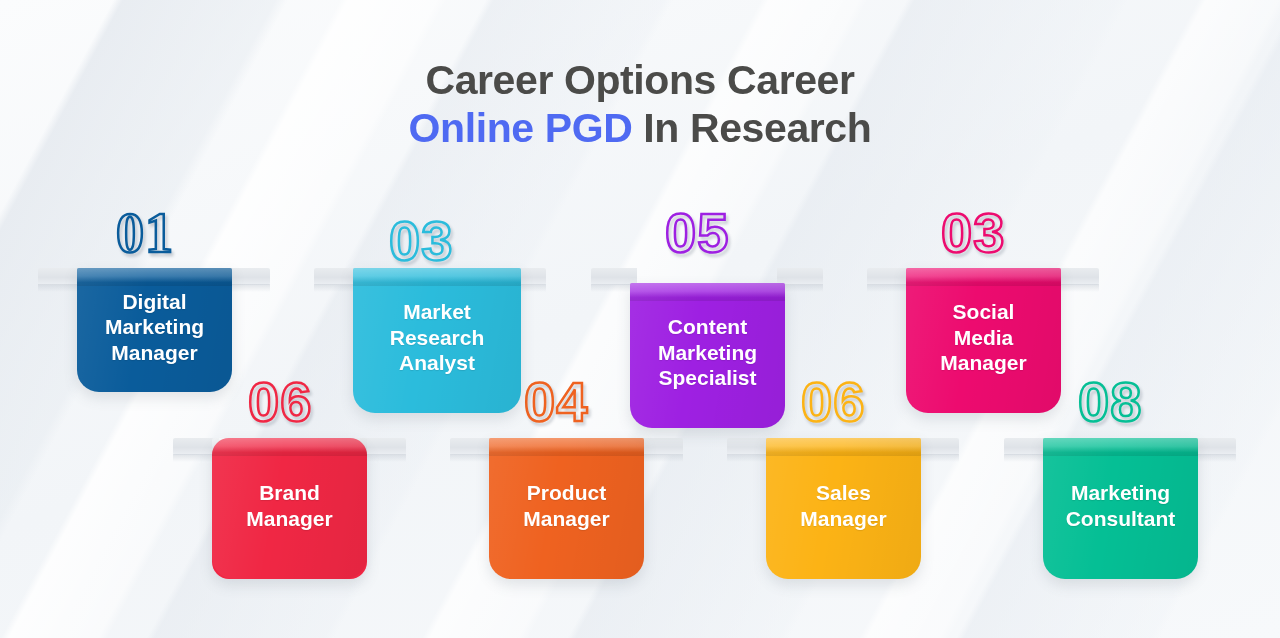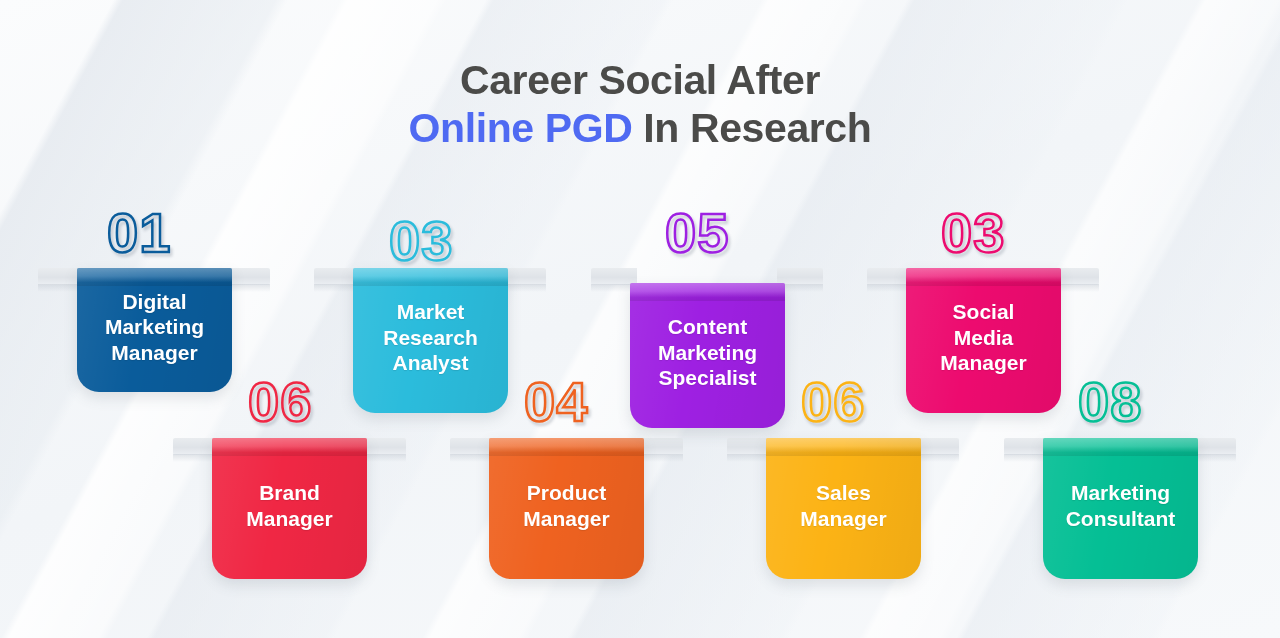--- a/index.html
+++ b/index.html
@@ -180,56 +180,56 @@
   }
 </style>
 </head>
 <body>
 
 <div class="bg"></div>
 
 <div class="stage">
 
   <div class="heading">
-    <span class="line">Career Social After</span>
+    <span class="line">Career Options Career</span>
     <span class="line"><span class="hl">Online PGD</span><span> In Research</span></span>
   </div>
 
   <div class="card-unit" style="left:0px; top:200px;">
-    <div class="step-num" style="left:107px; top:5px; --accent:#0a5c9b;">
+    <div class="step-num" style="left:116px; top:5px;font-family:Liberation Serif, serif; --accent:#0a5c9b;">
       <span class="glyphs">01</span>
     </div>
     <div class="tail left" style="left:38px;  top:68px; width:46px;"></div>
     <div class="tail right" style="left:224px; top:68px; width:46px;"></div>
     <div class="card" style="left:77px; top:68px; width:155px; height:124px; --accent:#0a5c9b;">
       <div class="card-label">Digital
 Marketing
 Manager</div>
     </div>
   </div>
 
   <div class="card-unit" style="left:0px; top:370px;">
     <div class="step-num" style="left:248px; top:4px; --accent:#f02744;">
       <span class="glyphs">06</span>
     </div>
     <div class="tail left" style="left:173px; top:68px; width:46px;"></div>
     <div class="tail right" style="left:360px; top:68px; width:46px;"></div>
-    <div class="card" style="left:212px; top:68px; width:155px; height:141px; --accent:#f02744;">
+    <div class="card" style="left:212px; top:68px; width:155px; height:141px;border-radius:17px; --accent:#f02744;">
       <div class="card-label">Brand
 Manager</div>
     </div>
   </div>
 
   <div class="card-unit" style="left:0px; top:200px;">
     <div class="step-num" style="left:389px; top:13px; --accent:#2bbcdc;">
       <span class="glyphs">03</span>
     </div>
     <div class="tail left" style="left:314px; top:68px; width:46px;"></div>
     <div class="tail right" style="left:500px; top:68px; width:46px;"></div>
-    <div class="card" style="left:353px; top:68px; width:155px; height:145px; --accent:#2bbcdc;">
+    <div class="card" style="left:353px; top:68px; width:168px; height:145px; --accent:#2bbcdc;">
       <div class="card-label">Market
 Research
 Analyst</div>
     </div>
   </div>
 
   <div class="card-unit" style="left:0px; top:370px;">
     <div class="step-num" style="left:524px; top:4px; --accent:#ef6220;">
       <span class="glyphs">04</span>
     </div>

